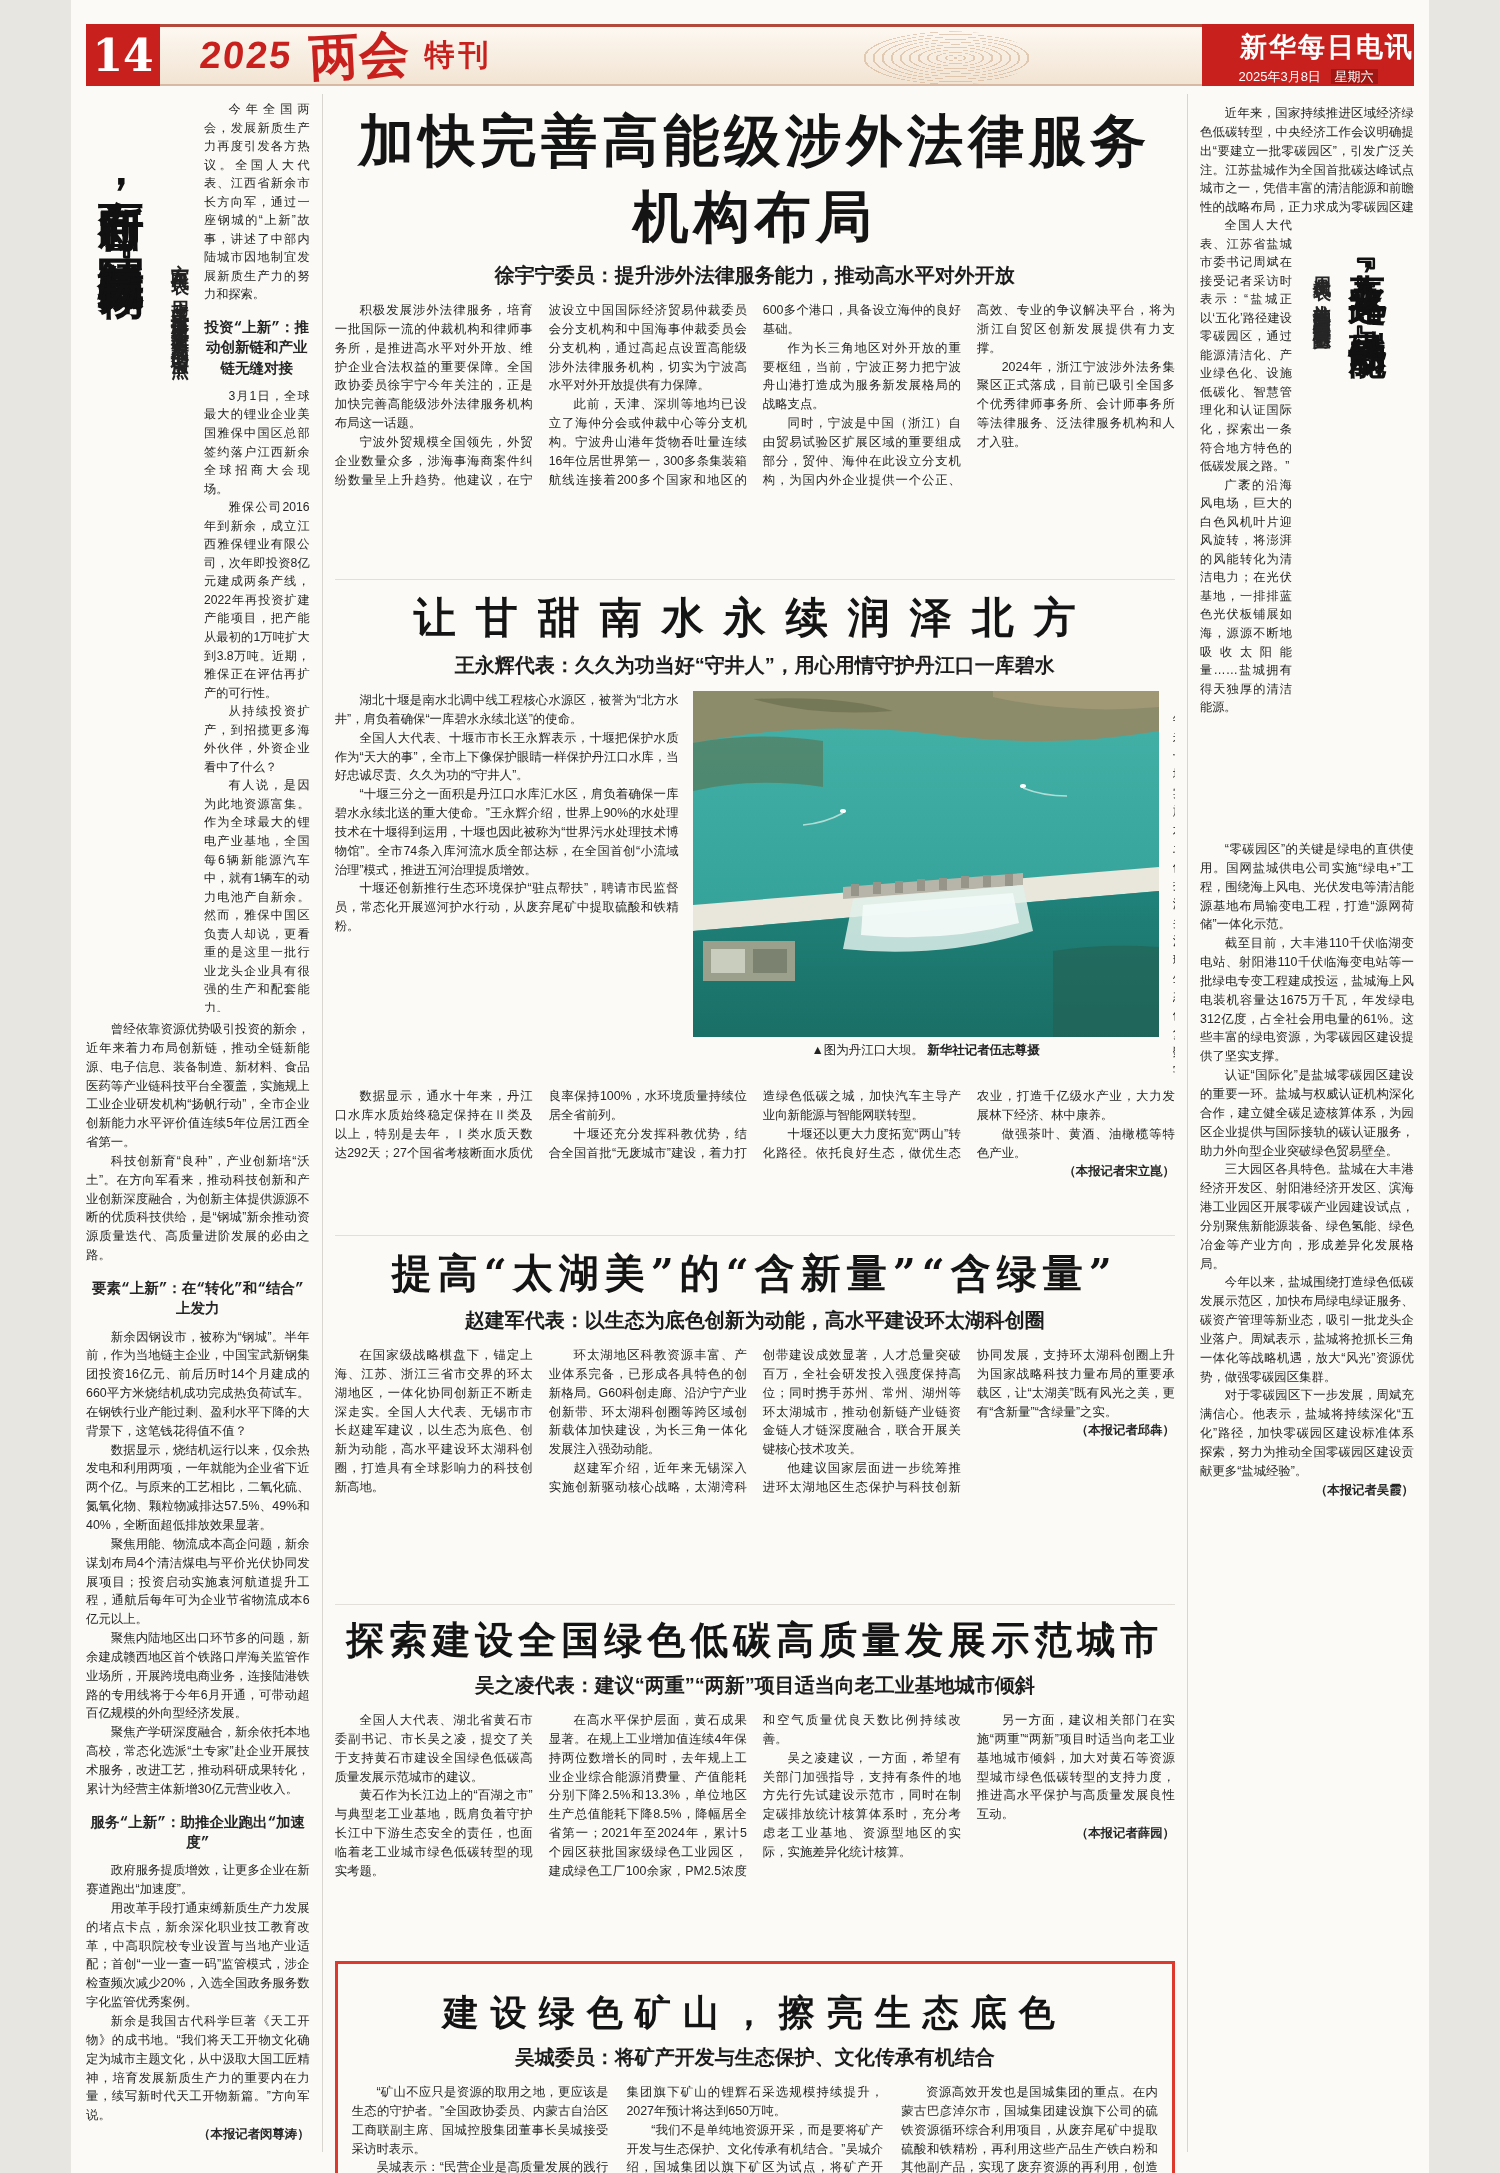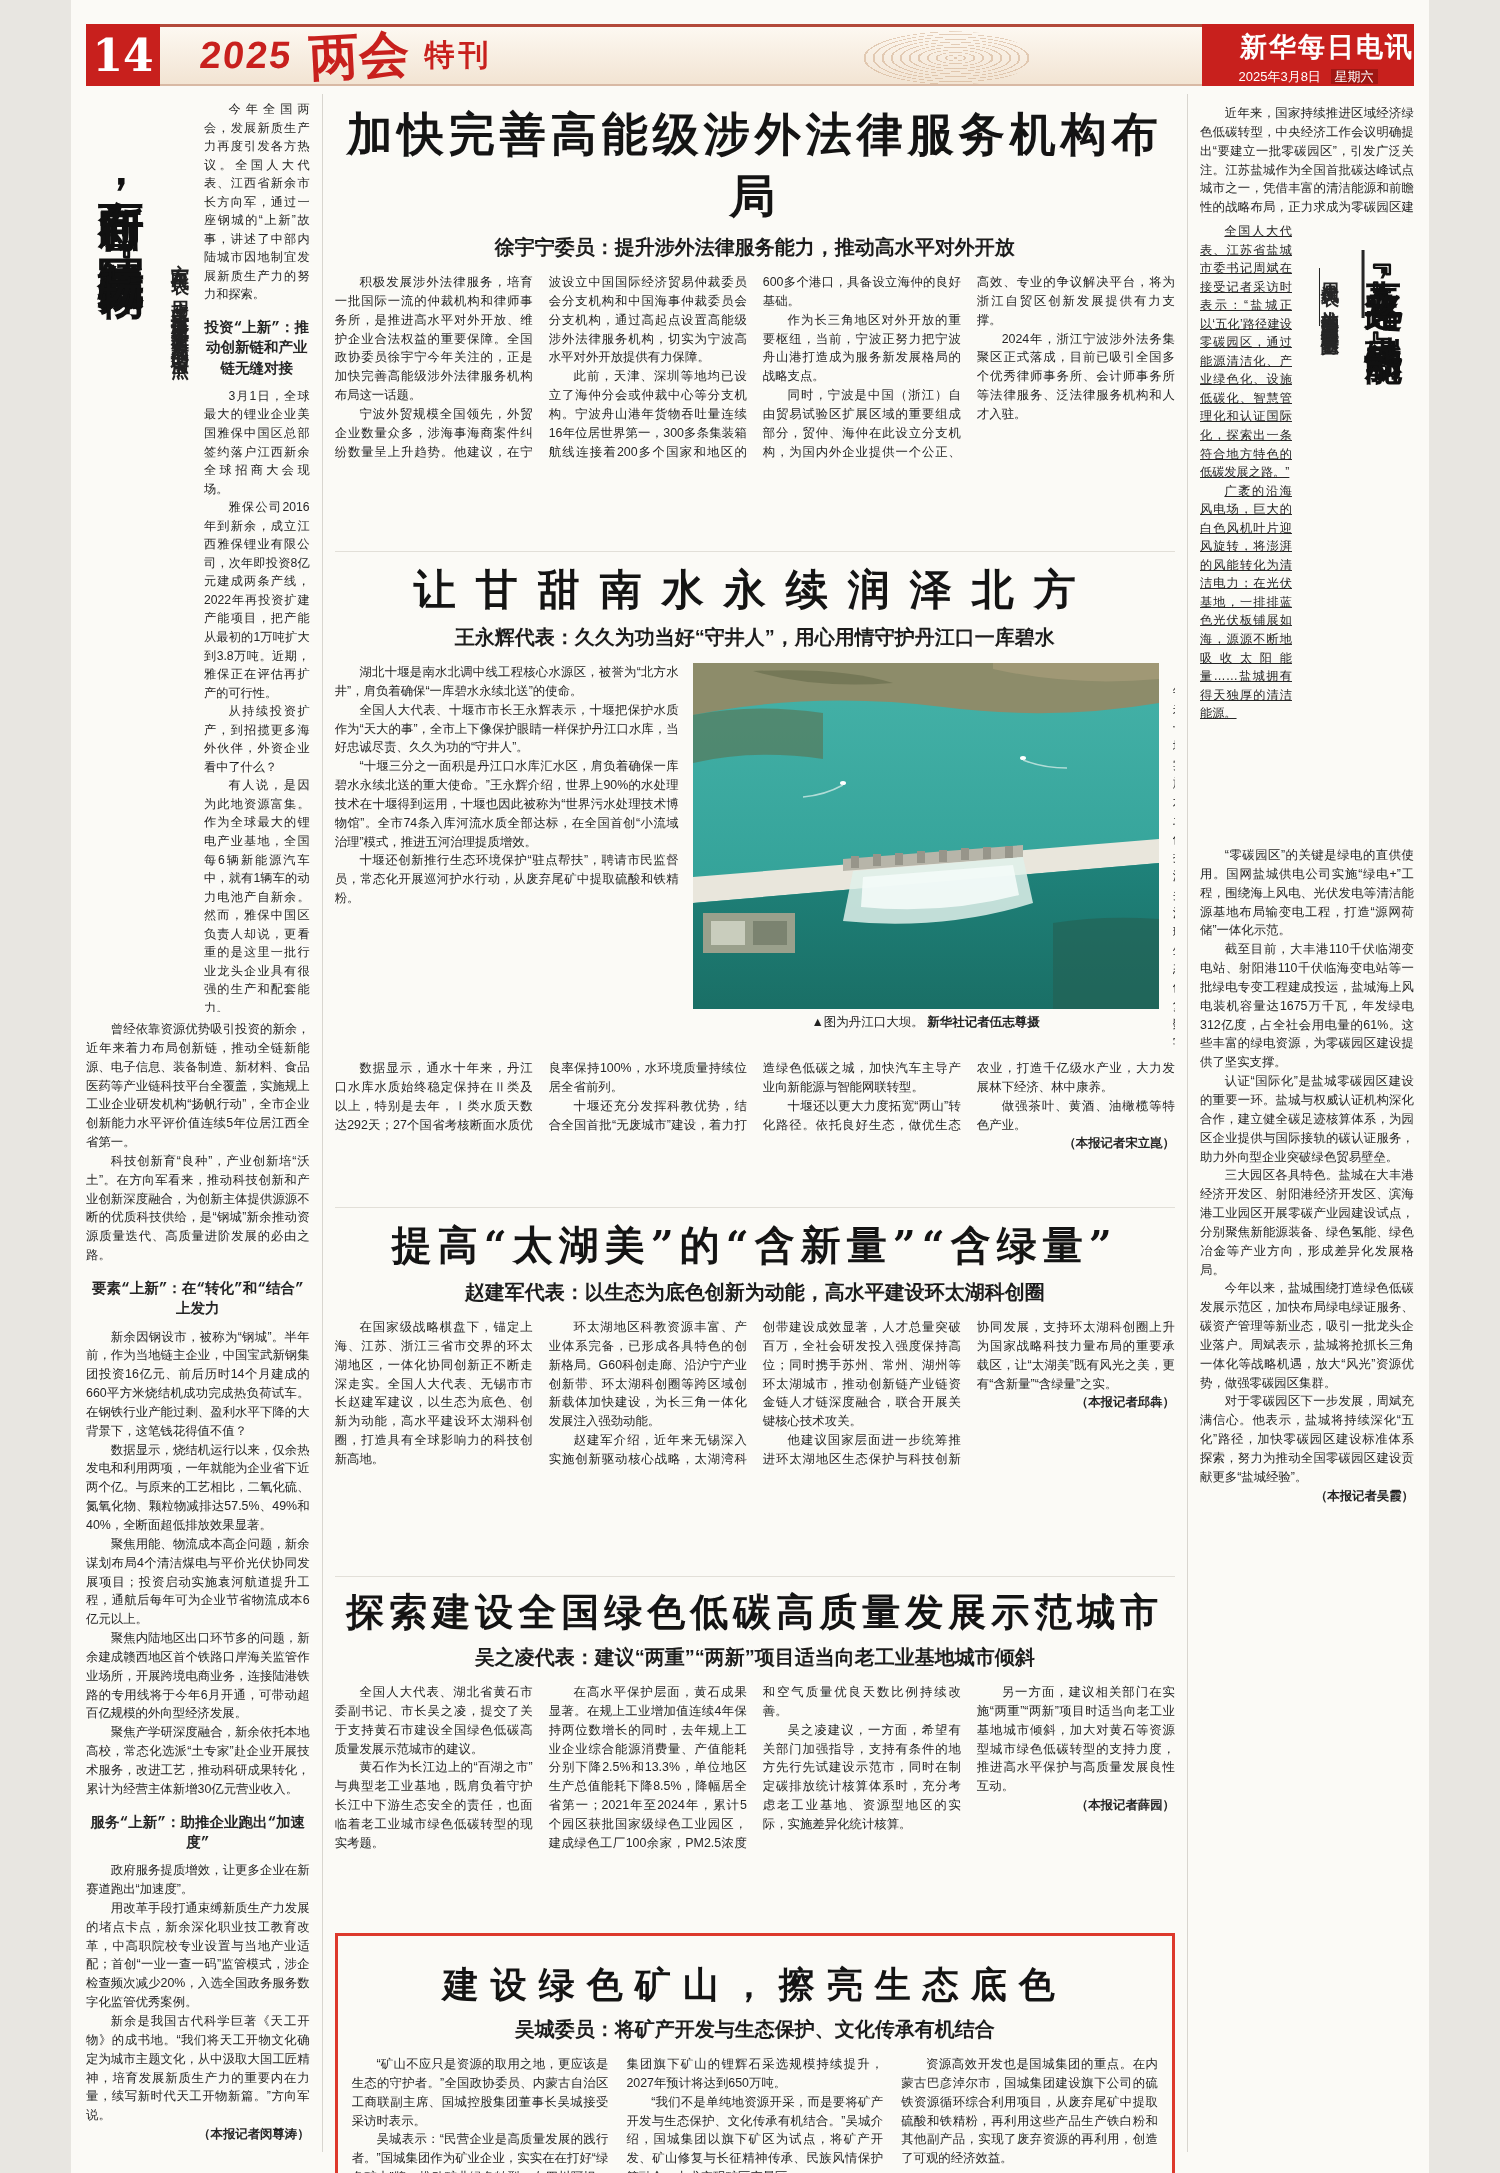--- a/index.html
+++ b/index.html
@@ -31,21 +31,21 @@
   .vh-row{display:flex;height:912px;gap:12px;padding-top:6px;}
   .vtitle-big{margin:0;writing-mode:vertical-rl;font-size:46px;font-weight:900;line-height:1.15;
               letter-spacing:2px;font-family:"DejaVu Serif",serif;color:#111;width:62px;padding-top:64px;}
   .vtitle-sub{writing-mode:vertical-rl;font-size:18px;font-weight:700;letter-spacing:3px;width:32px;padding-top:150px;color:#222;}
   .mini-col{flex:1;overflow:hidden;}
   .mini-col p{font-size:12.2px;}
   .subhead{font-size:14.5px;font-weight:800;text-align:center;margin:14px 0 8px 0;line-height:1.4;font-family:Liberation Mono, monospace;}
   .left-flow{height:1120px;overflow:hidden;margin-top:8px;}
   
   .art-h1{margin:10px 0 6px 0;text-align:center;font-family:"DejaVu Serif",serif;color:#141414;font-weight:900;}
-  .h-a1{font-size:46px;letter-spacing:5px;}
+  .h-a1{font-size:56px;letter-spacing:5px;}
   .h-a2{font-size:42px;letter-spacing:20px;}
   .h-a3{font-size:40px;letter-spacing:6px;}
   .h-a4{font-size:38px;letter-spacing:5px;}
   .h-a5{font-size:36px;letter-spacing:12px;margin-top:2px;}
   .art-sub{text-align:center;font-size:20px;font-weight:600;margin:4px 0 12px 0;color:#1c1c1c;}
   .a1-body{height:268px;column-count:4;column-gap:16px;overflow:hidden;}
   .a2-grid{display:grid;grid-template-columns:344px 466px auto;gap:14px;}
   .a2-left{height:386px;overflow:hidden;}
   .a2-rightcol{height:386px;overflow:hidden;}
   .a2-rightcol p{font-size:12.2px;}
@@ -55,21 +55,21 @@
   figcaption b{font-weight:800;}
   .a2-bottom{height:138px;column-count:4;column-gap:16px;overflow:hidden;margin-top:10px;}
   .a3-body{height:248px;column-count:4;column-gap:16px;overflow:hidden;}
   .a4-body{height:238px;column-count:4;column-gap:16px;overflow:hidden;}
   .redbox{border:3px solid #dd392c;margin-top:12px;padding:23px 14px 8px 14px;height:244px;}
   .a5-body{height:150px;column-count:3;column-gap:18px;overflow:hidden;margin-top:6px;}
   .hairline{border:none;border-top:1px solid #e2dfd8;margin:10px 0 0 0;}
   
   .r-top{height:248px;overflow:hidden;padding-top:4px;}
   .r-lead{height:112px;overflow:hidden;margin-top:10px;}
-  .r-mid{display:flex;height:614px;gap:20px;margin-top:6px;text-decoration:underline;}
+  .r-mid{display:flex;height:614px;gap:12px;}
   .r-side{width:92px;overflow:hidden;}
   .r-side p{font-size:12.2px;}
   .r-byline{writing-mode:vertical-rl;font-size:18px;font-weight:700;letter-spacing:2px;width:30px;padding-top:46px;}
   .r-vtitle{margin:0;writing-mode:vertical-rl;font-size:38px;font-weight:900;line-height:1.12;
             letter-spacing:2px;font-family:"DejaVu Serif",serif;color:#111;padding-top:28px;}
   .r-rest{height:1020px;overflow:hidden;margin-top:10px;}
 </style>
 </head>
 <body>
 

